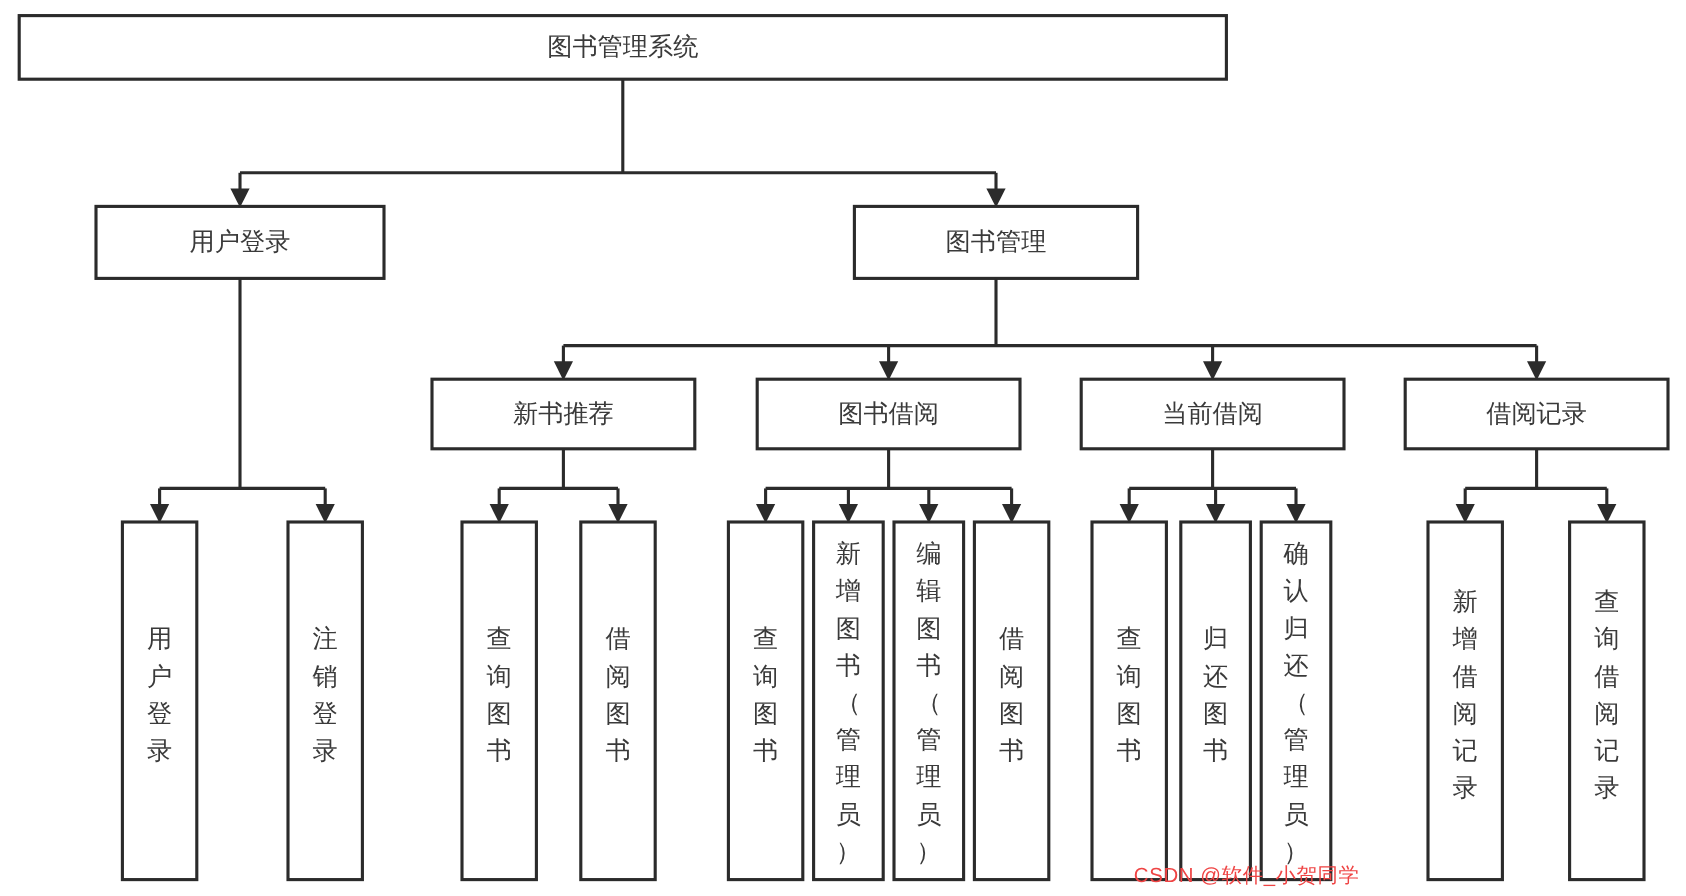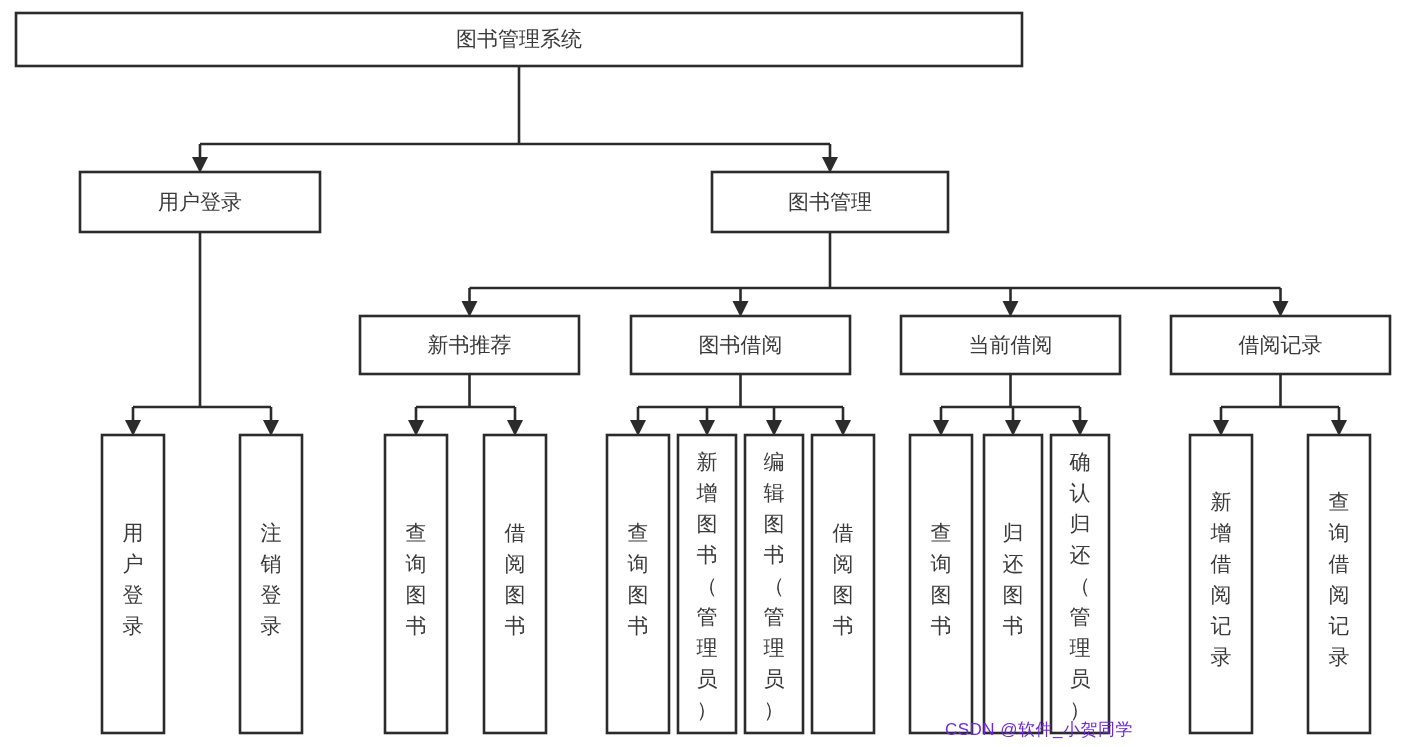--- a/index.html
+++ b/index.html
@@ -55,21 +55,21 @@
     font-family: "Liberation Sans", "DejaVu Sans", sans-serif;
     font-size: 21px;
     text-anchor: middle;
   }
   .watermark-text {
     position: absolute;
     right: 8px;
     bottom: 6px;
     font-family: "Liberation Sans", "DejaVu Sans", sans-serif;
     font-size: 17px;
-    color: #6d28d9;
+    color: #ef4444;
     white-space: nowrap;
     letter-spacing: 0.5px;
     user-select: none;
   }
 </style>
 </head>
 <body>
 
 <div id="diagram-root">
   <svg id="tree-svg" viewBox="0 0 1405 747">

